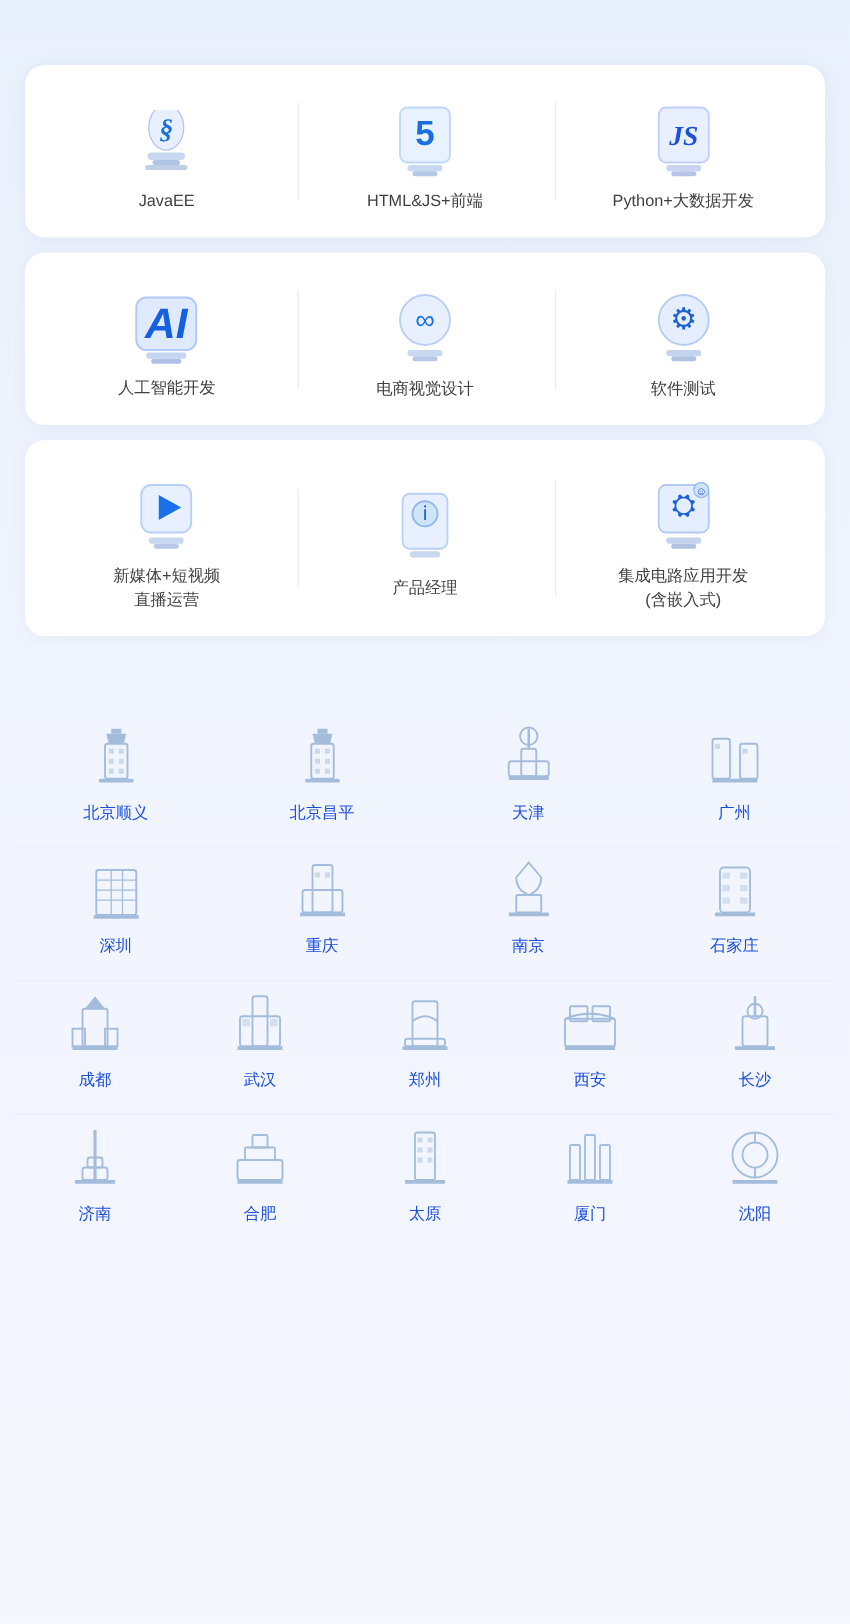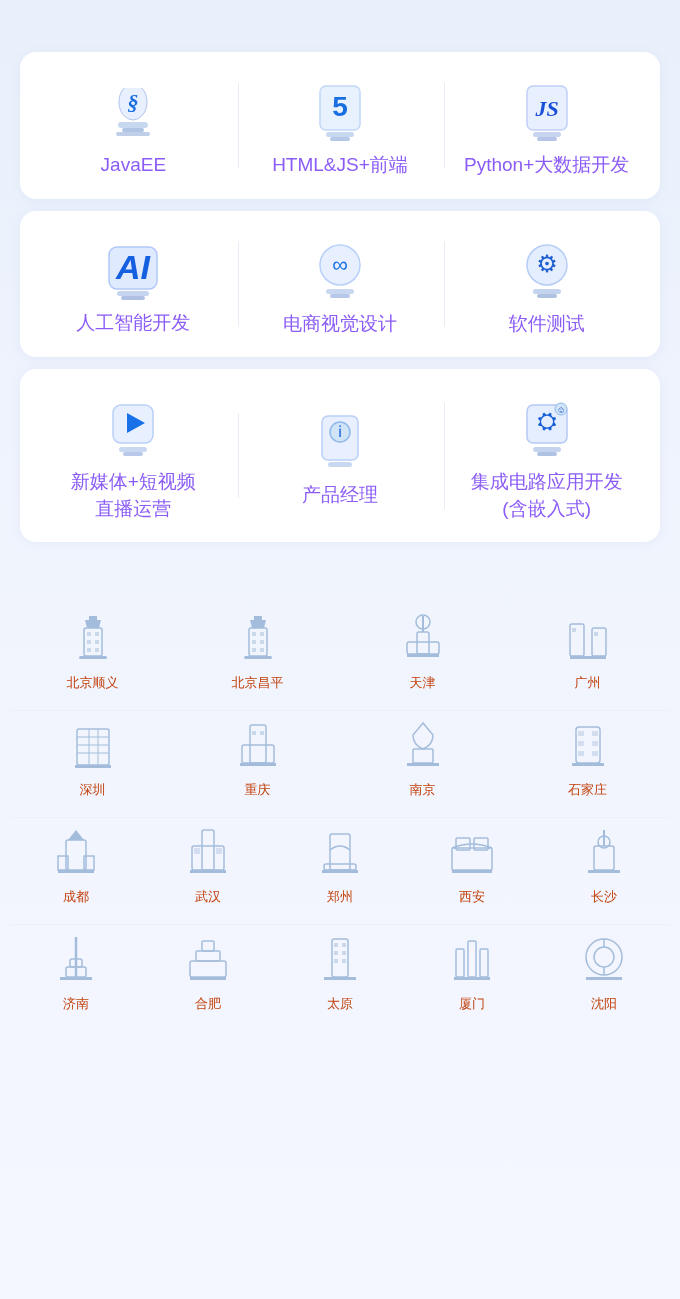--- a/index.html
+++ b/index.html
@@ -61,22 +61,22 @@
     .subject-icon {
       width: 80px;
       height: 70px;
       display: flex;
       align-items: flex-end;
       justify-content: center;
       margin-bottom: 10px;
     }
 
     .subject-label {
-      font-size: 19px;
-      color: #8b5cf6;
+      font-size: 13px;
+      color: #404040;
       text-align: center;
       line-height: 1.4;
     }
 
     
     .pedestal {
       display: flex;
       flex-direction: column;
       align-items: center;
     }
@@ -119,21 +119,21 @@
       width: 52px;
       height: 52px;
       display: flex;
       align-items: flex-end;
       justify-content: center;
       margin-bottom: 8px;
     }
 
     .city-label {
       font-size: 13px;
-      color: #c2410c;
+      color: #1d4ed8;
       text-align: center;
     }
 
     
     .landmark-svg {
       opacity: 0.75;
     }
   </style>
 </head>
 <body>

